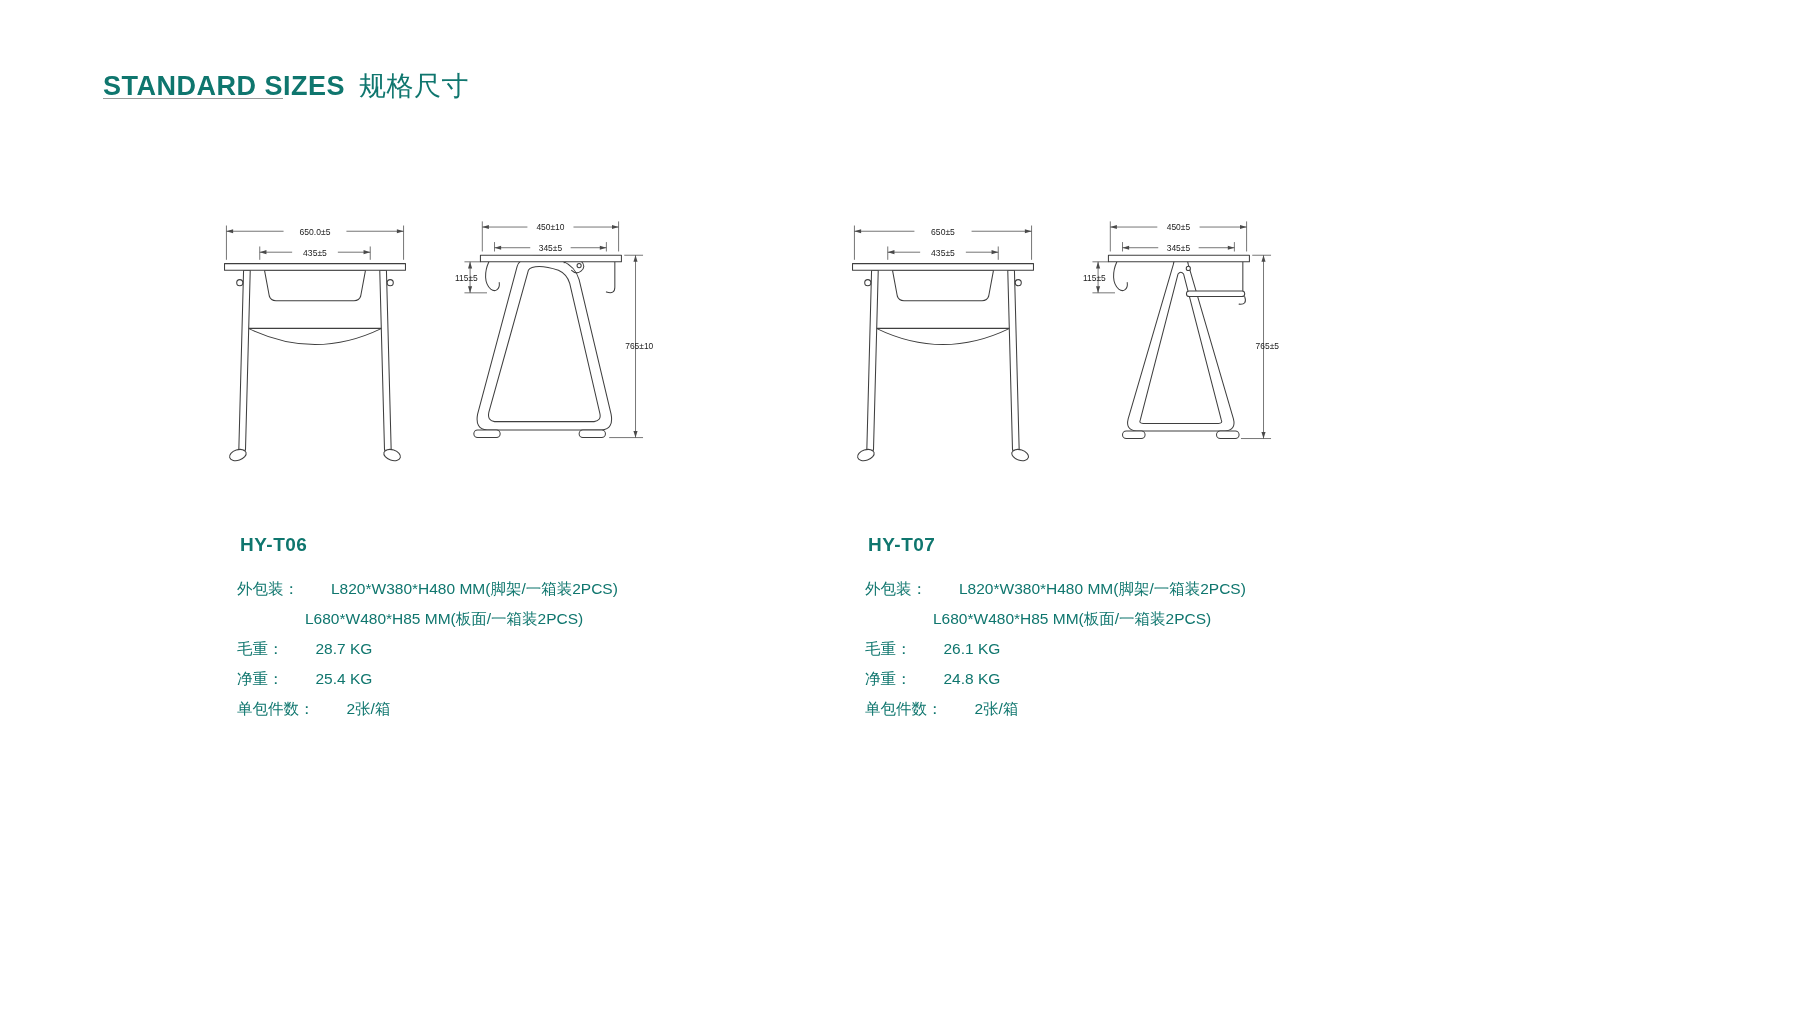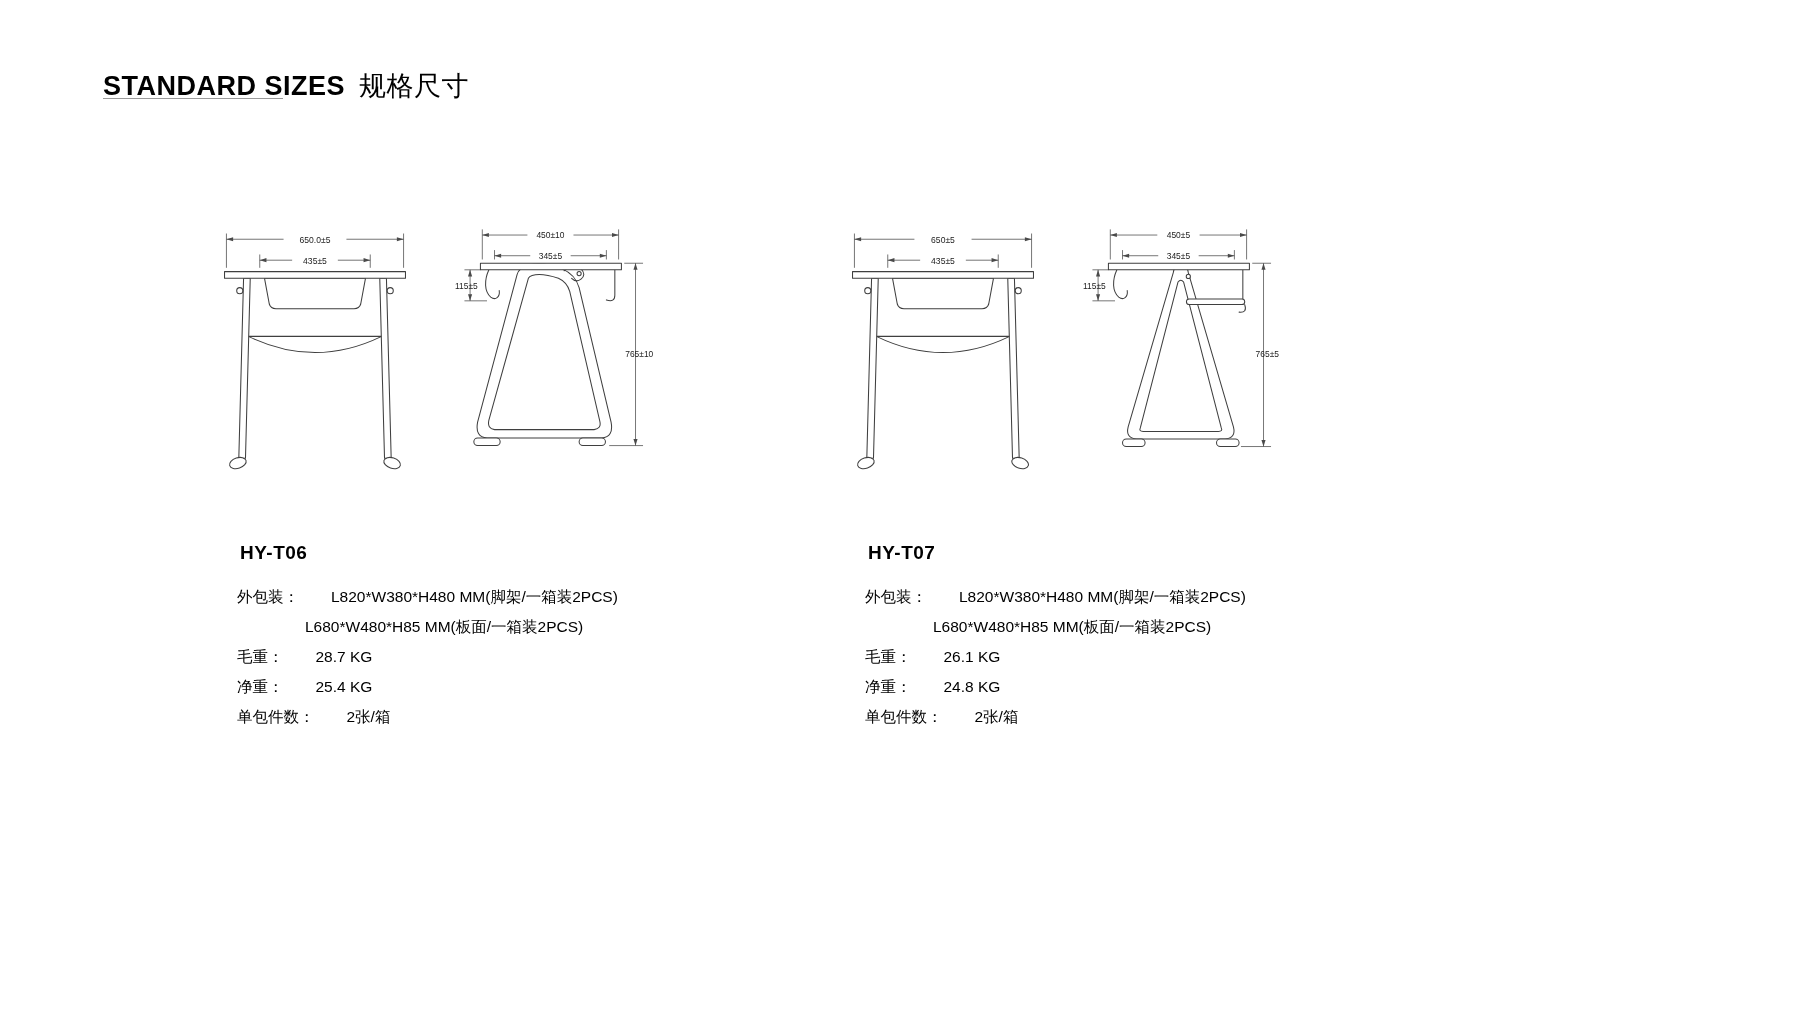--- a/index.html
+++ b/index.html
@@ -1,25 +1,25 @@
 <!DOCTYPE html>
 <html><head>
 <meta charset="utf-8">
 <style>
   html,body{margin:0;padding:0;background:#fff;}
   #page{
     position:relative;width:1800px;height:1013px;background:#ffffff;overflow:hidden;
-    font-family:"Liberation Sans", sans-serif;color:#000000;
+    font-family:"Liberation Sans", sans-serif;color:#0f766e;
   }
   
   #title{position:absolute;left:103px;top:50px;font-size:27px;font-weight:700;letter-spacing:.5px;display:flex;gap:14px;align-items:baseline;}
   #title .zh{font-weight:400;}
   #title-underline{position:absolute;left:103px;top:98px;width:180px;height:1px;background:#9a9a9a;}
   
-  .product{position:absolute;top:224px;width:680px;height:560px;text-decoration:underline;}
+  .product{position:absolute;top:216px;width:680px;height:560px;text-decoration:underline;}
   #product-0{left:215px;}
   #product-1{left:843px;}
   .front-svg{position:absolute;left:0;top:0;width:200px;height:auto;}
   .side-svg{position:absolute;left:225px;top:-4px;width:235px;height:auto;}
   .model{position:absolute;left:25px;top:318px;font-size:19px;font-weight:700;letter-spacing:.5px;text-align:center;}
   .specs{position:absolute;left:22px;top:358px;font-size:15.5px;line-height:30px;white-space:nowrap;}
   .spec-row{display:flex;gap:24px;}
   .spec-row.indent{padding-left:68px;align-items:flex-end;}
   .spec-label{margin-right:8px;}
   

